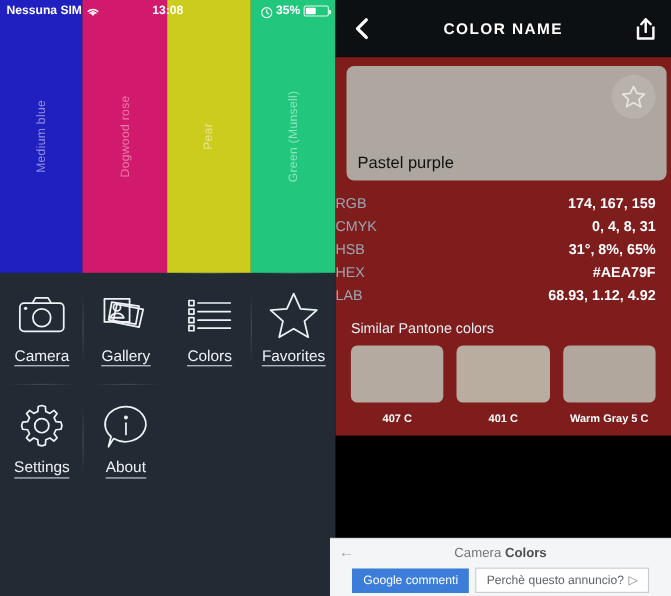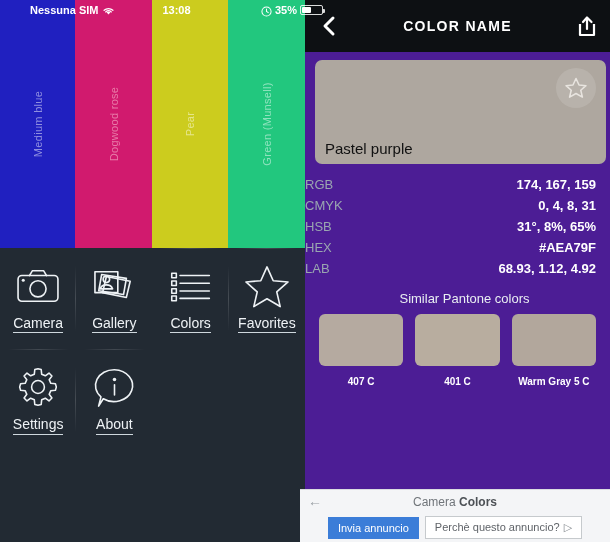--- a/index.html
+++ b/index.html
@@ -11,21 +11,21 @@
   }
   #app { position: relative; width: 610px; height: 542px; display: flex; }
 
   
   #left { position: relative; width: 305px; height: 542px; background: #222a33; }
 
   
   #statusbar {
     position: absolute; top: 0; left: 0; width: 305px; height: 20px;
     display: flex; align-items: center; z-index: 5;
-    font-size: 11px; color: #fff; font-weight: bold; margin-left: 24px;
+    font-size: 11px; color: #fff; font-weight: bold;
   }
   #sb-left { position: absolute; left: 6px; display: flex; align-items: center; gap: 4px; }
   #sb-center { position: absolute; left: 0; width: 305px; text-align: center; }
   #sb-right { position: absolute; right: 6px; display: flex; align-items: center; gap: 3px; }
   .wifi-ic { display:inline-block; width: 13px; height: 10px; position: relative; top: 1px; }
   .alarm-ic { display:inline-block; width: 11px; height: 11px; position: relative; top: 1px; }
   .batt {
     width: 23px; height: 10px; border: 1px solid rgba(255,255,255,.85);
     border-radius: 2px; position: relative; display: inline-block;
   }
@@ -63,21 +63,21 @@
     content:""; position:absolute; right:0; top:18%; height:64%; width:1px;
     background: linear-gradient(to bottom, rgba(255,255,255,0), rgba(255,255,255,.16), rgba(255,255,255,0));
   }
   .mi.nocol::after { display:none; }
   .mi.rowline::before {
     content:""; position:absolute; left:10%; right:10%; top:0; height:1px;
     background: linear-gradient(to right, rgba(255,255,255,0), rgba(255,255,255,.14), rgba(255,255,255,0));
   }
 
   
-  #right { position: relative; width: 305px; height: 542px; background: #4c1d95; text-align: center; }
+  #right { position: relative; width: 305px; height: 396px; background: #7f1d1d; }
   #rheader {
     position: relative; height: 52px; background: #0d1013;
     display: flex; align-items: center; justify-content: center;
   }
   #rheader .title { font-size: 14px; font-weight: bold; color: #fff; letter-spacing: 1.3px; }
   #backBtn { position: absolute; left: 12px; top: 14px; width: 24px; height: 24px; cursor: pointer; }
   #shareBtn { position: absolute; right: 12px; top: 14px; width: 24px; height: 24px; cursor: pointer; }
 
   #swatchCard {
     margin: 8px 4px 0 10px; height: 104px; border-radius: 7px;
@@ -310,18 +310,18 @@
   </div>
 
   <div id="ad">
     <div id="adTop">
       <span id="adBack">←</span>
       <span id="adTitle">
         <span>Camera </span><b>Colors</b>
       </span>
     </div>
     <div id="adBtns">
-      <button class="adbtn primary">Invia annuncio</button>
+      <button class="adbtn primary">Google commenti</button>
       <button class="adbtn"><span>Perchè questo annuncio?</span><span class="trig">▷</span></button>
     </div>
   </div>
 
 </div>
 
 </body></html>

